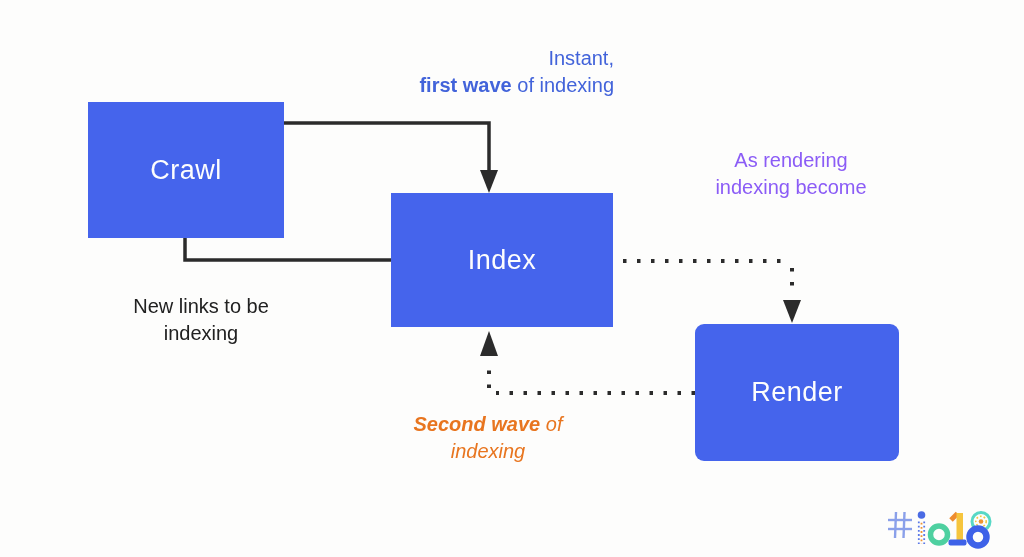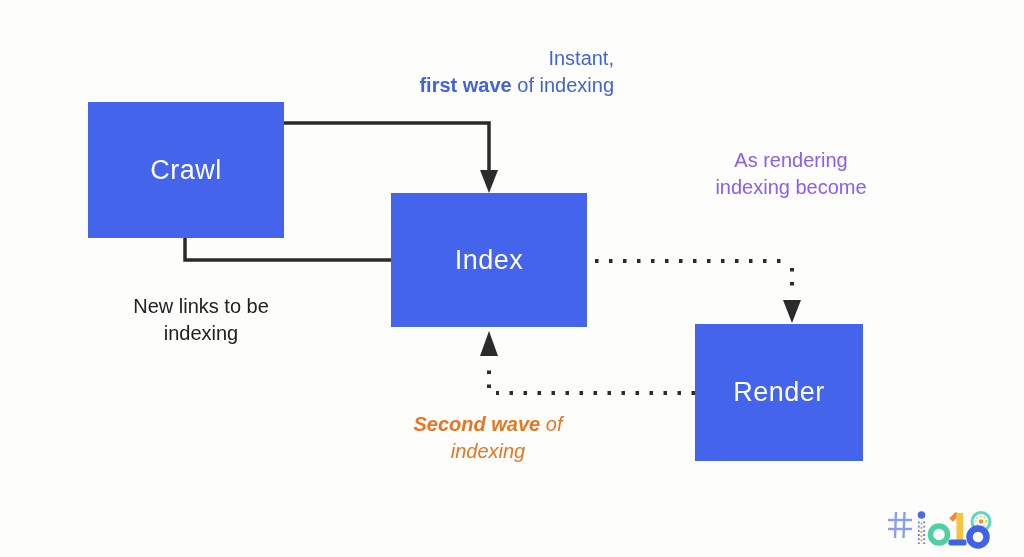--- a/index.html
+++ b/index.html
@@ -8,22 +8,22 @@
     background:#fdfdfc;
     font-family:"Liberation Sans", sans-serif;
   }
   .arrows { position:absolute; left:0; top:0; width:1024px; height:557px; }
   .node {
     position:absolute; background:#4564ec; color:#fdfdfd;
     display:flex; align-items:center; justify-content:center;
     font-size:27px; letter-spacing:0.5px;
   }
   .node-crawl  { left:88px;  top:54px;  width:196px; height:136px;margin-top:48px; }
-  .node-index  { left:391px; top:193px; width:196px; height:134px; }
-  .node-render { left:695px; top:324px; width:168px; height:137px; }
+  .node-index  { left:391px; top:193px; width:222px; height:134px; }
+  .node-render { left:695px; top:324px; width:204px; height:137px;border-radius:9px; }
   .caption {
     position:absolute; text-align:center; font-size:20px; line-height:27px;
   }
   .caption .b { font-weight:700; }
   .cap-first-wave  { left:364px; top:45px;  width:250px; color:#4263da;text-align:right; }
   .cap-as-render   { left:666px; top:147px; width:250px; color:#8b5cf6; }
   .cap-new-links   { left:86px;  top:293px; width:230px; color:#212121; }
   .cap-second-wave { left:363px; top:411px; width:250px; color:#e8751f;font-style:italic; }
   .io-logo { position:absolute; left:886px; top:506px; }
 </style>

